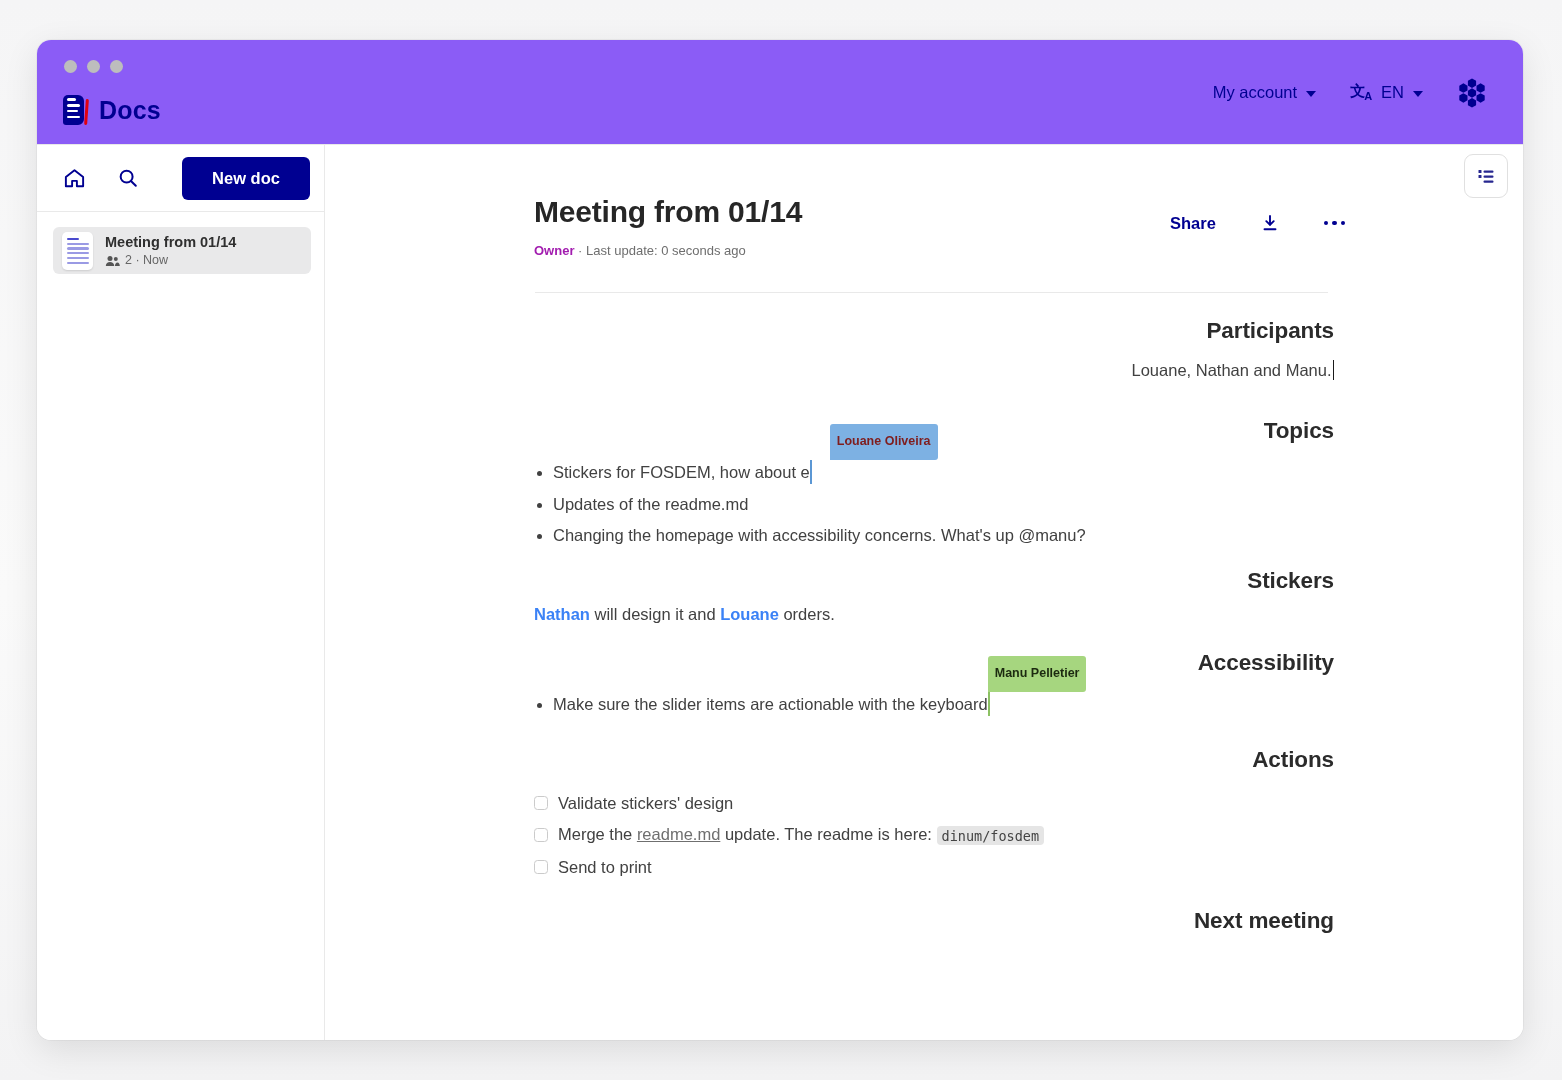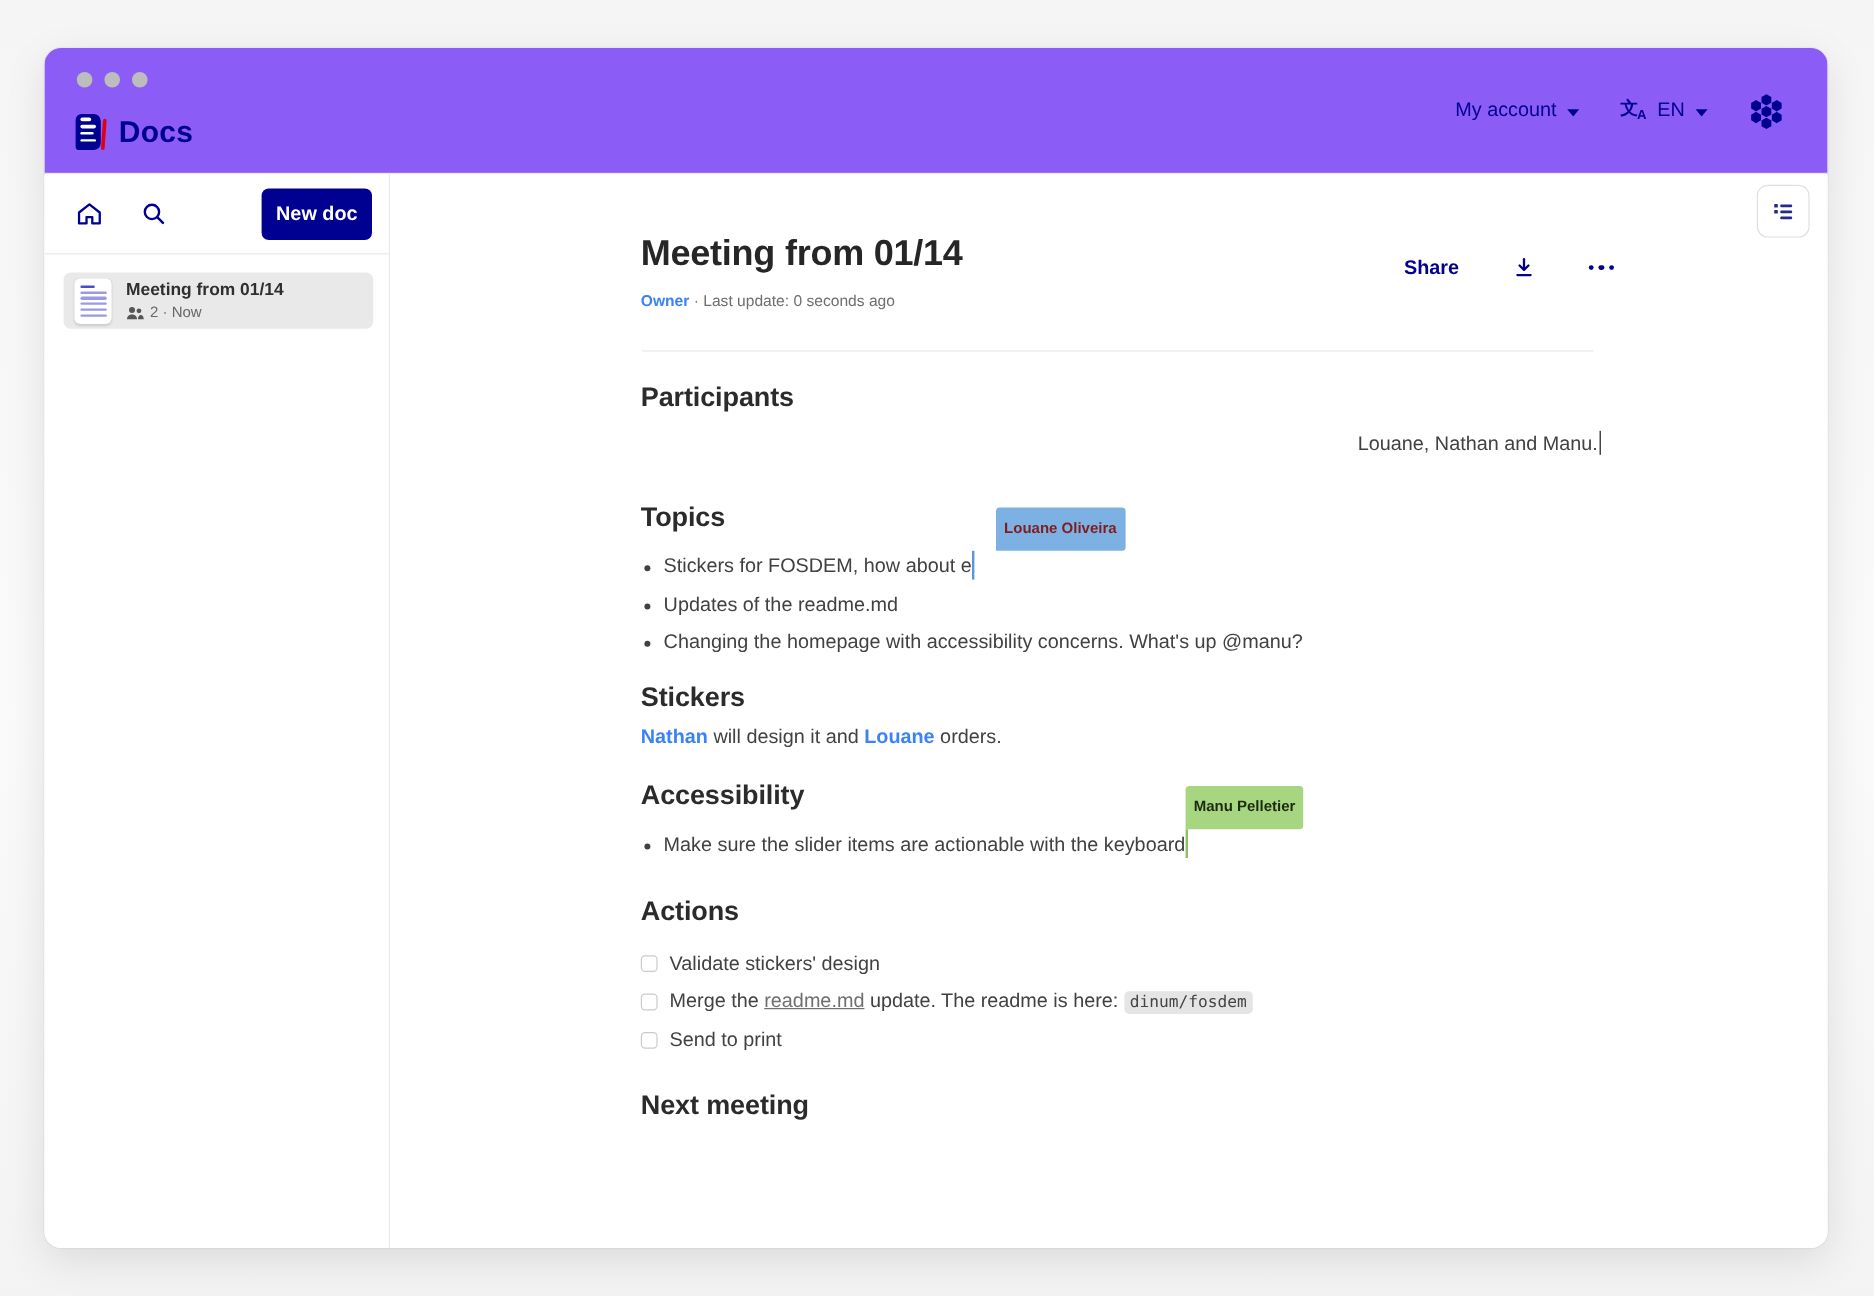--- a/index.html
+++ b/index.html
@@ -36,21 +36,21 @@
   .caret-down { width:0; height:0; border-left:5px solid transparent; border-right:5px solid transparent; border-top:6px solid #000091; margin-top:2px; }
   .lang-glyph { font-size:15px; font-weight:bold; position:relative; top:-1px; }
   .lang-glyph .sub { font-size:11px; font-weight:bold; vertical-align:-4px; margin-left:-1px; }
   .waffle { width:30px; height:30px; display:block; cursor:pointer; }
 
   
   .sidebar { position:absolute; left:0; top:105px; bottom:0; width:288px; border-right:1px solid #e9e9e9; background:#fff; }
   .side-toolbar { height:67px; border-bottom:1px solid #e9e9e9; display:flex; align-items:center; padding:0 14px 0 24px; gap:28px; }
   .icon-btn { width:26px; height:26px; display:flex; align-items:center; justify-content:center; cursor:pointer; }
   .new-doc-btn {
-    margin-left:auto; width:92px; height:43px; background:#000091; color:#fff;
+    margin-left:auto; width:128px; height:43px; background:#000091; color:#fff;
     border:none; border-radius:6px; font-size:16.5px; font-weight:bold;
     font-family:inherit; cursor:pointer; display:flex; align-items:center; justify-content:center;
   }
   .doc-item {
     position:absolute; left:16px; top:15px; width:258px; height:47px;
     background:#e9e9ea; border-radius:6px; display:flex; align-items:center;
     padding:0 10px 0 9px; gap:12px; cursor:pointer;
   }
   .doc-thumb { width:31px; height:38px; background:#fff; border-radius:5px; box-shadow:0 1px 2px rgba(0,0,0,.12); padding:6px 4px 0 5px; }
   .doc-thumb i { display:block; height:2.2px; border-radius:2px; background:#9a9ae4; margin-bottom:2.6px; }
@@ -60,30 +60,30 @@
   .doc-item-meta { display:flex; align-items:center; gap:5px; font-size:12.5px; color:#666; margin-top:2px; }
 
   
   .main { position:absolute; left:288px; top:105px; right:0; bottom:0; background:#fff; }
   .toc-btn {
     position:absolute; left:1139px; top:9px; width:44px; height:44px; background:#fff;
     border:1px solid #e0e0e0; border-radius:9px; display:flex; align-items:center; justify-content:center; cursor:pointer;
   }
   .doc-title { position:absolute; left:209px; top:50px; font-size:30px; font-weight:bold; color:#262626; letter-spacing:-.2px; }
   .doc-meta { position:absolute; left:209px; top:98px; font-size:13px; color:#6e6e6e; }
-  .doc-meta b { color:#3b82f6; }
+  .doc-meta b { color:#a21caf; }
   .doc-actions { position:absolute; left:845px; top:62px; height:32px; display:flex; align-items:center; gap:44px; }
   .share-btn { color:#000091; font-size:16.5px; font-weight:bold; cursor:pointer; }
   .dots3 { display:flex; gap:4px; cursor:pointer; }
   .dots3 i { width:4.5px; height:4.5px; border-radius:50%; background:#000091; }
   .hrule { position:absolute; left:210px; top:147px; width:793px; height:1px; background:#e9e9e9; }
 
   
   .content { position:absolute; left:209px; top:173px; width:800px; font-size:16.5px; color:#414141; }
-  .content h2 { font-size:22.5px; font-weight:bold; color:#2b2b2b; letter-spacing:-.1px; }
+  .content h2 { font-size:22.5px; font-weight:bold; color:#2b2b2b; letter-spacing:-.1px;text-align:right; }
   .h-participants { margin-top:0; }
   .p-participants { margin-top:14px; line-height:24px;text-align:right; }
   .h-topics { margin-top:36px; }
   .blist { margin-top:13px; }
   .blist .li { position:relative; padding-left:19px; line-height:31.5px; }
   .blist .li::before { content:""; position:absolute; left:3px; top:14px; width:5px; height:5px; border-radius:50%; background:#414141; }
   .h-stickers { margin-top:16px; }
   .p-note { margin-top:5px; line-height:31.5px; }
   .p-note b { color:#3b82f6; }
   .h-access { margin-top:20px; }

